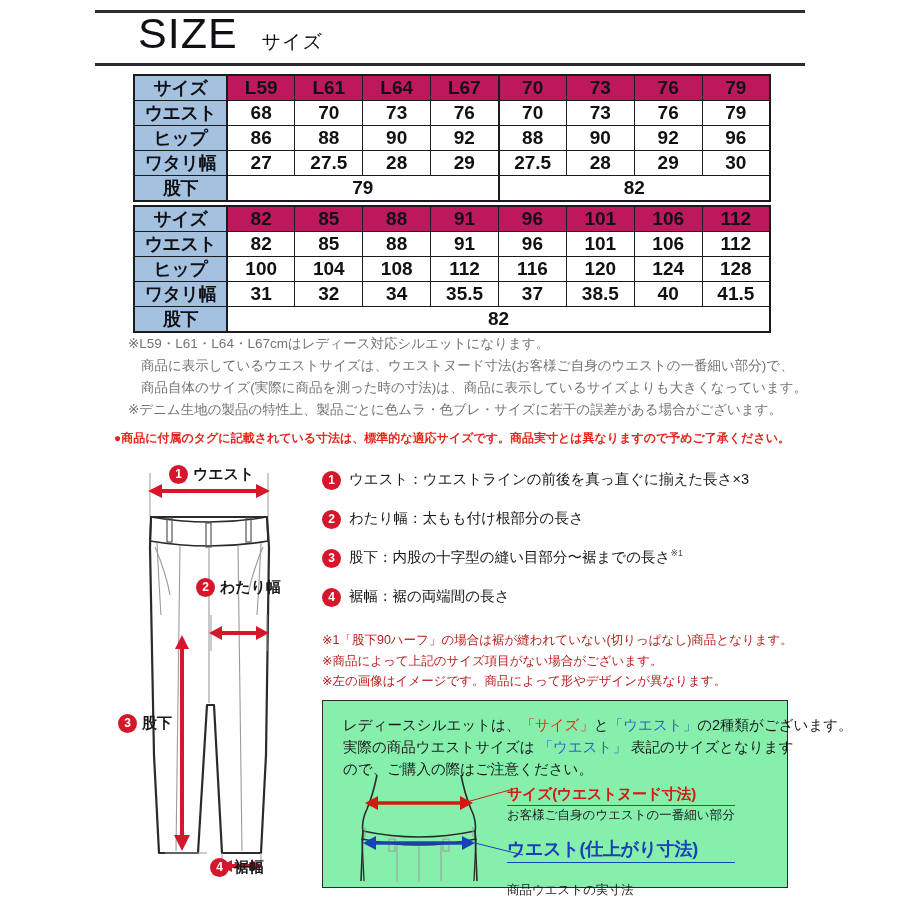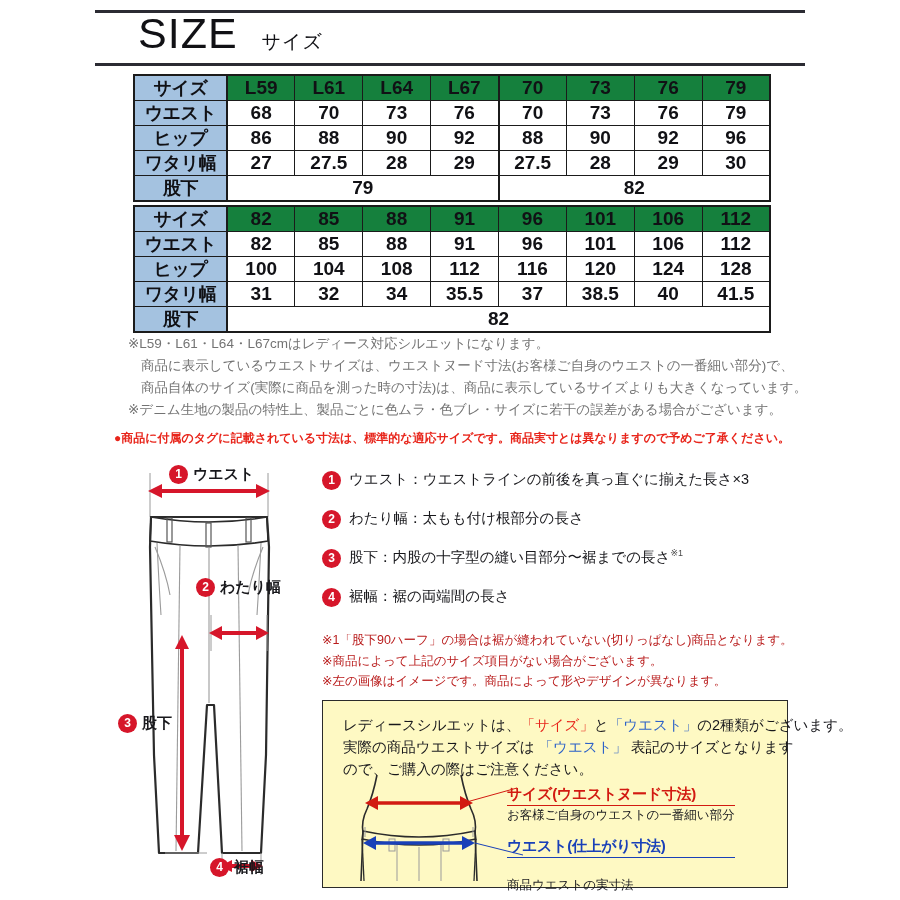--- a/index.html
+++ b/index.html
@@ -61,21 +61,21 @@
     height: 25px;
     padding: 0;
     color: #111115;
     font-family: "Liberation Sans", "DejaVu Sans", sans-serif;
   }
   .sz-table .rowhead {
     background: #a4c2e0;
     font-size: 18px;
     letter-spacing: -0.5px;
   }
-  .sz-table thead th { background: #15803d; }
+  .sz-table thead th { background: #be185d; }
   .sz-table thead th.rowhead { background: #a4c2e0; }
   .lbl-col { width: 93px; }
   .red { color: #e8251b; }
   .bord-mid-l { border-left: 2px solid #1b1b1b !important; }
   .bord-head-r { border-right: 2px solid #1b1b1b !important; }
 
   
   .notes {
     position: absolute;
     left: 128px; top: 333px;
@@ -146,21 +146,21 @@
     line-height: 1.64;
     white-space: nowrap;
   }
 
   
   .info-box {
     position: absolute;
     left: 322px; top: 700px;
     width: 466px; height: 188px;
     border: 1px solid #2b2b2b;
-    background: #fef9c3;
+    background: #86efac;
   }
   .info-text {
     position: absolute;
     left: 20px; top: 14px;
     font-size: 14.5px;
     line-height: 1.5;
     color: #18181c;
     white-space: nowrap;
   }
   .c-red { color: #e8251b; }
@@ -169,21 +169,21 @@
   .wd-labels { position: absolute; left: 184px; top: 84px; }
   .wd-l1 {
     font-size: 15px; font-weight: 700; color: #d21a11;
     white-space: nowrap; letter-spacing: -0.3px;
   }
   .wd-l1-sub {
     font-size: 12.5px; color: #1c1c20; white-space: nowrap;
     border-top: 1px solid #d21a11; padding-top: 1px; margin-top: 1px;
   }
   .wd-l2 {
-    font-size: 15px; font-weight: 700; color: #1940b8;
+    font-size: 18px; font-weight: 700; color: #1940b8;
     white-space: nowrap; margin-top: 13px; letter-spacing: -0.3px;
   }
   .wd-l2-sub {
     font-size: 12.5px; color: #1c1c20; white-space: nowrap;
     border-top: 1px solid #1940b8; padding-top: 19px; margin-top: 1px;
   }
 
   
   #pants-svg { position: absolute; left: 110px; top: 455px; }
   #waist-svg { position: absolute; left: 14px; top: 72px; }

